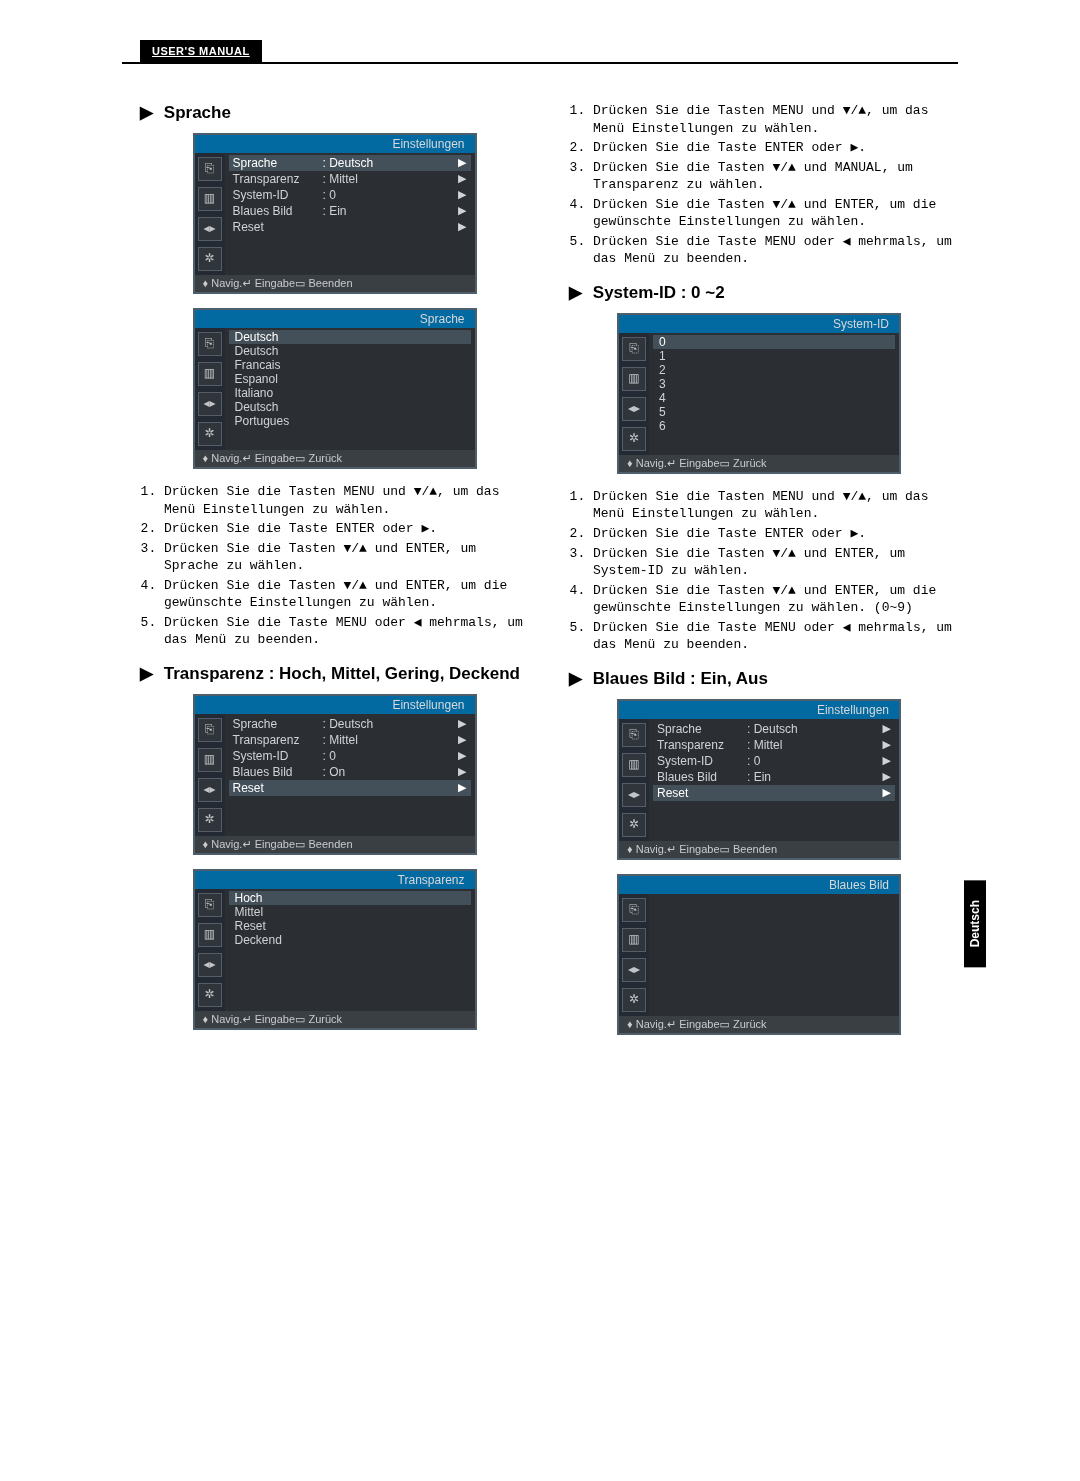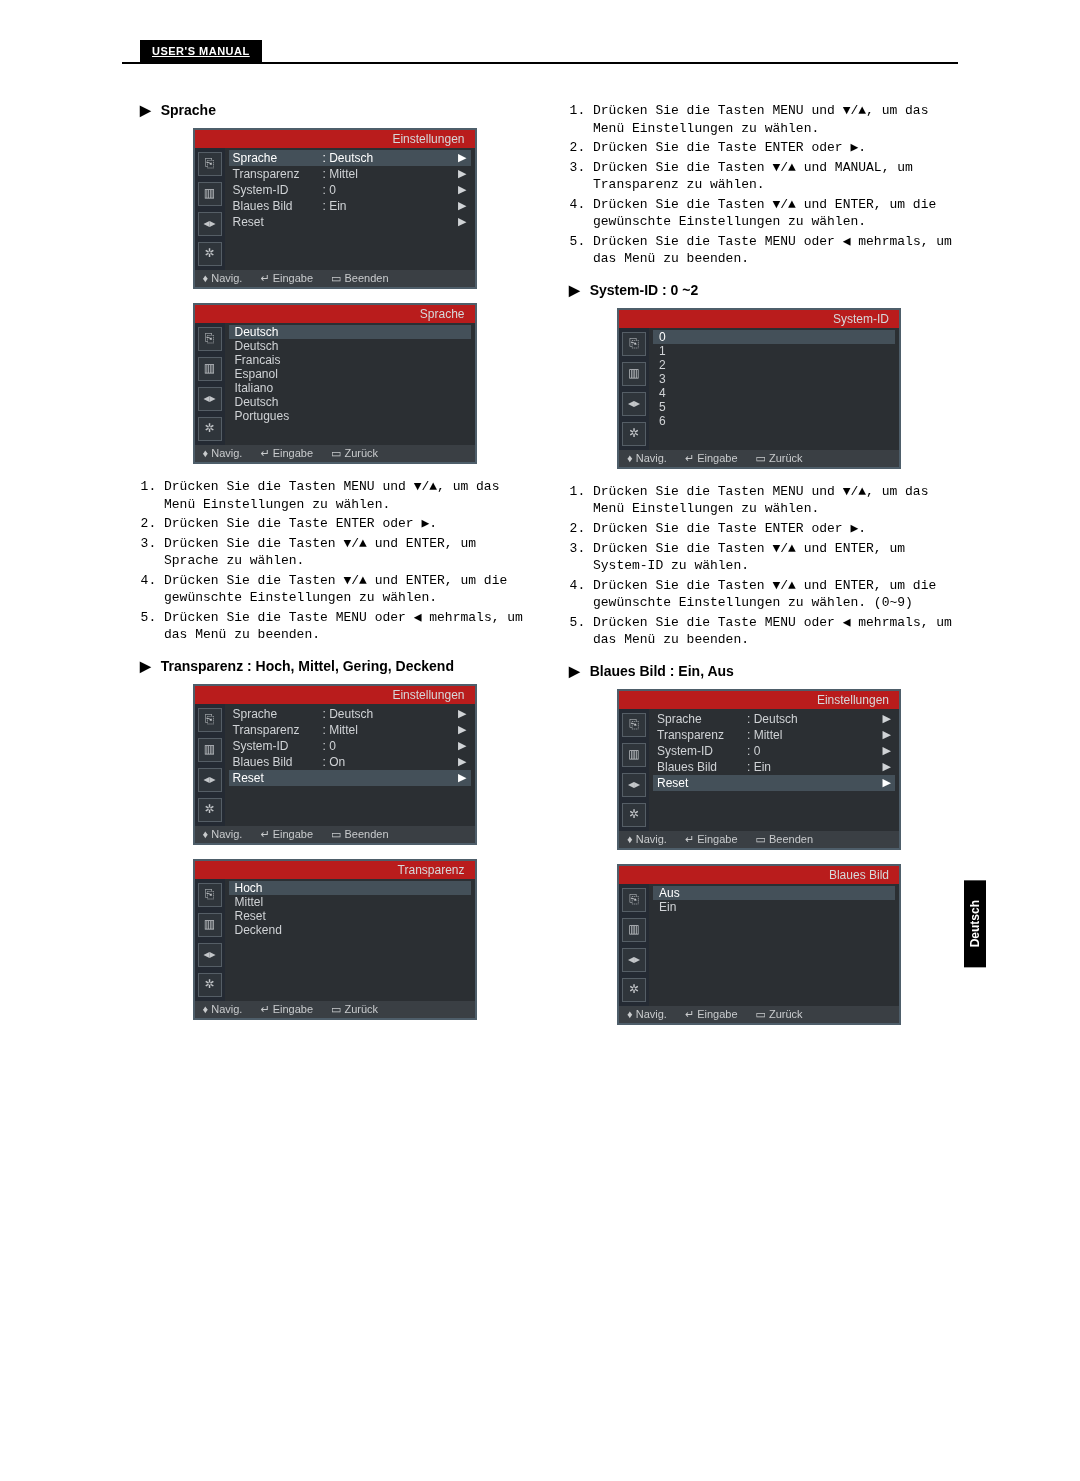--- a/index.html
+++ b/index.html
@@ -44,40 +44,40 @@
     background: #000;
     color: #fff;
     font-weight: bold;
     font-size: 15px;
     padding: 6px 10px;
     display: inline-block;
     margin-bottom: 12px;
   }
   .sub-heading {
     font-weight: bold;
-    font-size: 14px;
+    font-size: 17px;
     margin: 14px 0 8px 0;
   }
   .sub-heading .tri {
     display: inline-block;
     margin-right: 6px;
   }
   .osd {
     border: 2px solid #4e5e6a;
     width: 280px;
     margin: 10px auto 14px auto;
     color: #d0d3d6;
     font-size: 12px;
     background: #2b2f33;
   }
   .osd-r {
     margin: 10px 0 14px 48px;
   }
   .osd-title {
-    background: #b91c1c;
+    background: #0369a1;
     text-align: right;
     padding: 2px 10px;
     color: #d6d8da;
     font-size: 12px;
   }
   .osd-body {
     display: flex;
   }
   .osd-icons {
     width: 30px;
@@ -108,21 +108,20 @@
   .osd-row .v { width: 70px; }
   .osd-row .a { margin-left:auto; }
   .osd-list { flex:1; padding:2px 4px; }
   .osd-list .it { padding:0 6px; }
   .osd-list .it.sel { background:#445059; color:#fff; }
   .osd-foot {
     background: #3a3f44;
     display: flex;
     padding: 2px 8px;
     font-size: 11px;
-    gap: 18px;
     color:#c9cbcd;
   }
   .osd-foot span:first-child { color:#c9cbcd; }
   ol.steps {
     padding-left: 24px;
     margin: 14px 0 10px 0;
     font-family: Liberation Mono, monospace;
   }
   ol.steps li {
     margin-bottom: 2px;
@@ -419,28 +418,20 @@
 
       <div class="osd osd-r">
         <div class="osd-title">Blaues Bild</div>
         <div class="osd-body">
           <div class="osd-icons">
             <div>⎘</div>
             <div>▥</div>
             <div>◂▸</div>
             <div>✲</div>
           </div>
-          <div class="osd-list" id="osd-blau-2">
-              <div class="it sel">Aus</div>
-              <div class="it">Ein</div>
-              <div class="it">&nbsp;</div>
-              <div class="it">&nbsp;</div>
-              <div class="it">&nbsp;</div>
-              <div class="it">&nbsp;</div>
-            </div>
         </div>
         <div class="osd-foot">
           <span><span>♦</span> <span>Navig.</span></span>
           <span><span>↵</span> <span>Eingabe</span></span>
           <span><span>▭</span> <span>Zurück</span></span>
         </div>
       </div>
     </div>
   </div>
 

